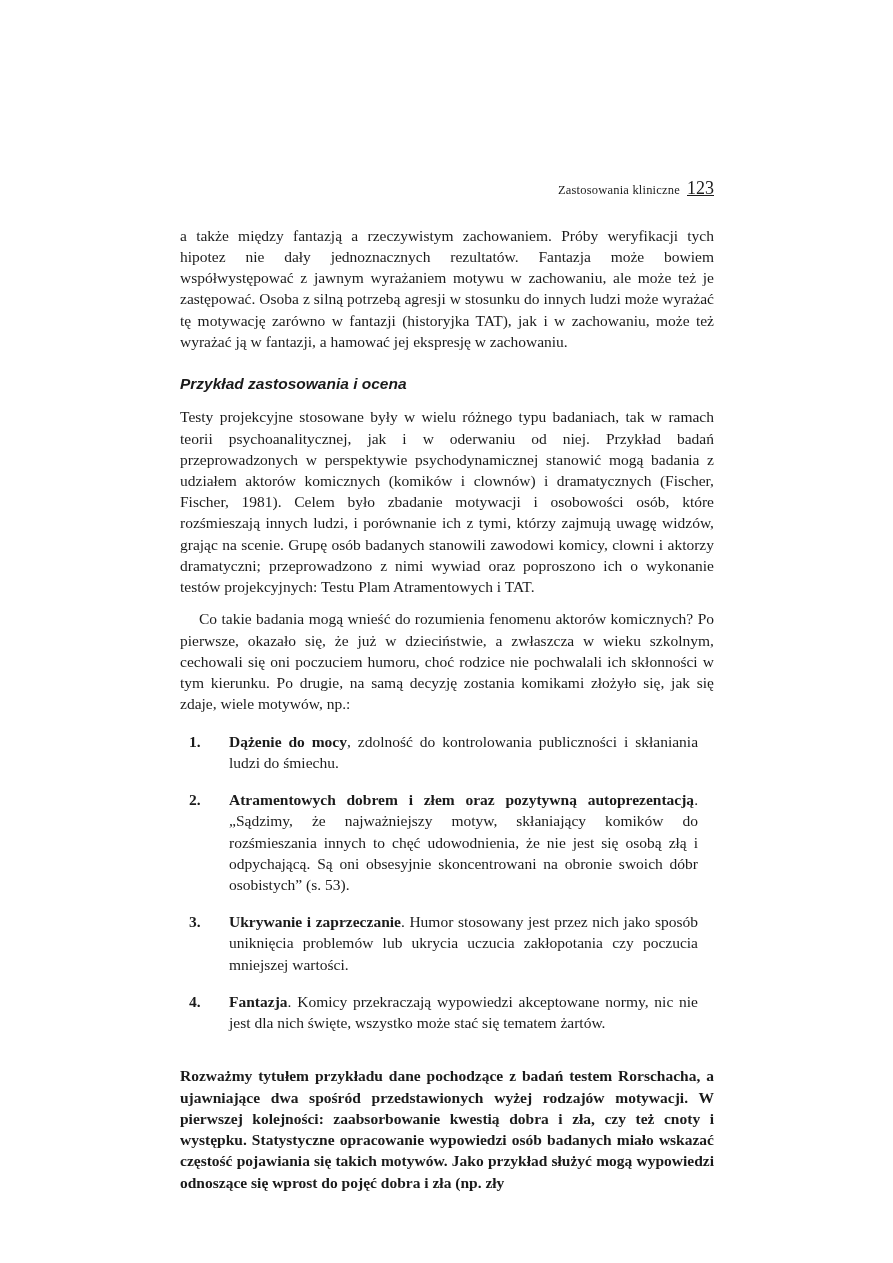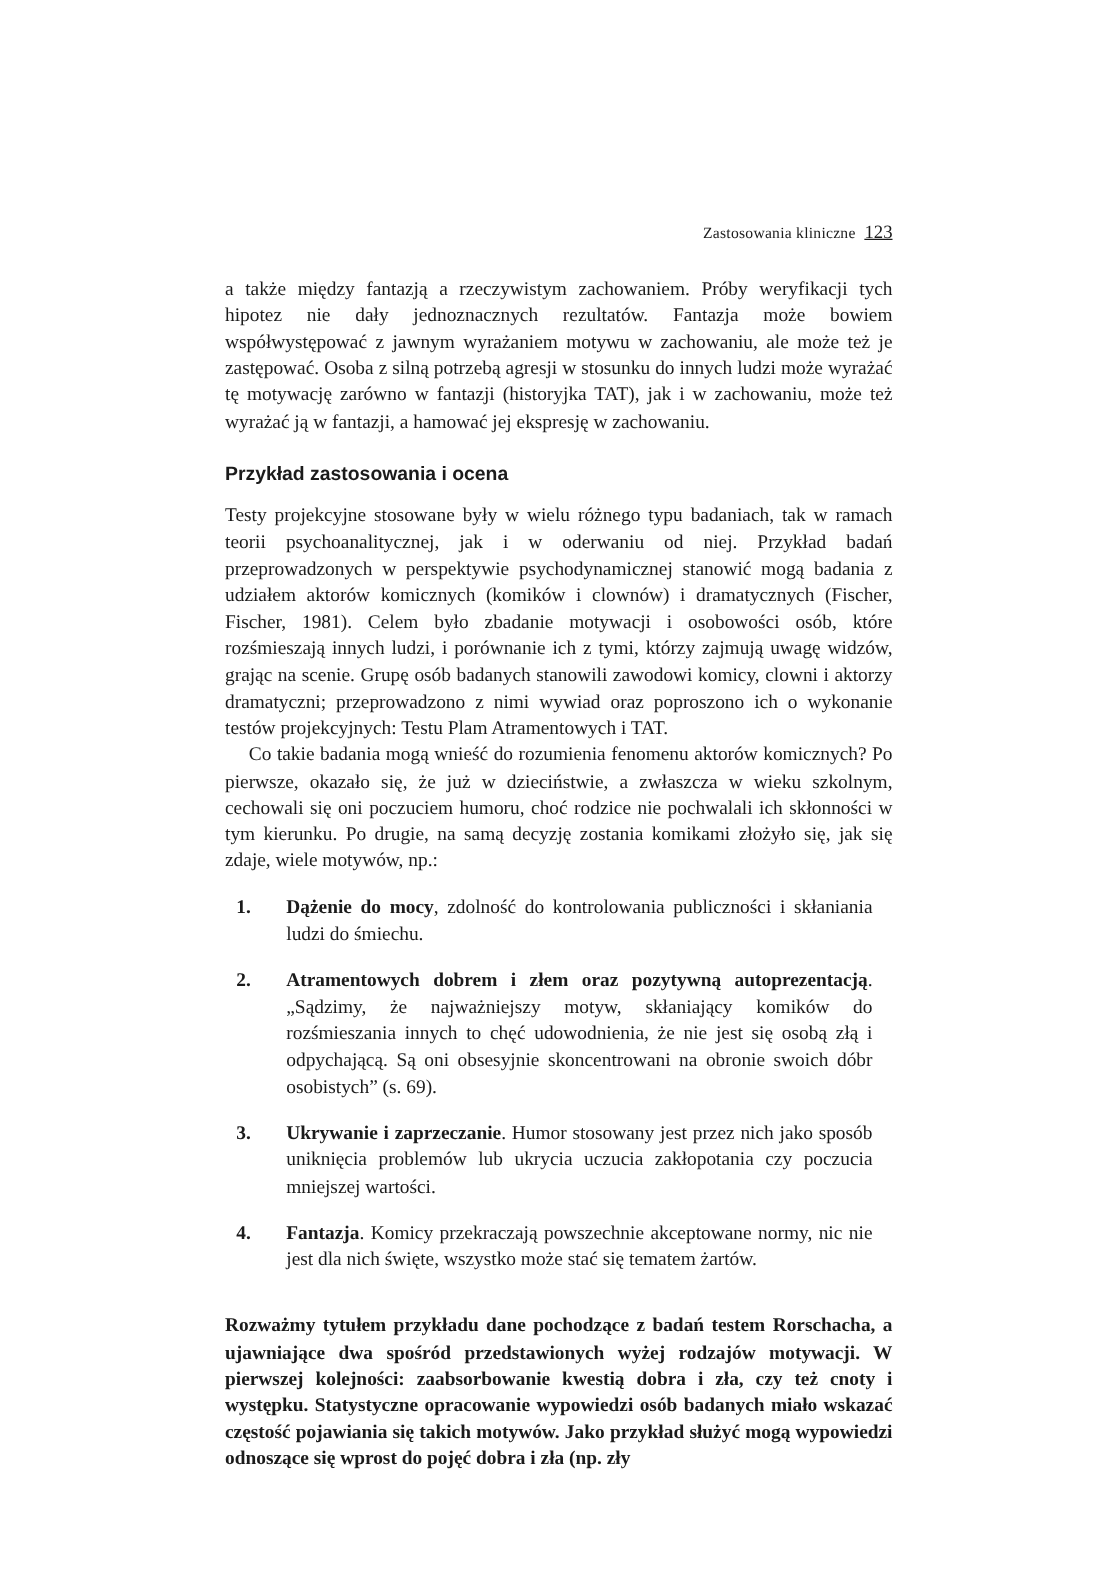--- a/index.html
+++ b/index.html
@@ -30,35 +30,37 @@
     justify-content: flex-end;
     align-items: baseline;
     gap: 7px;
     margin-bottom: 24px;
   }
   .running-title {
     font-size: 12.5px;
     letter-spacing: 0.2px;
   }
   .page-number {
-    font-size: 15px;
+    font-size: 18px;
     text-decoration: underline;
   }
   p.body-par {
     margin: 0 0 0 0;
   }
   p.indent-first {
     text-indent: 19px;
+    margin-top: 11px;
   }
   h2.section-heading {
     font-family: "Liberation Sans", sans-serif;
     font-weight: bold;
     font-size: 15.5px;
     text-align: left;
     margin: 21px 0 12px 0;
+    font-style: italic;
   }
   .list {
     margin: 10px 0 0 0;
   }
   .list-item {
     position: relative;
     padding-left: 33px;
     margin-bottom: 9px;
   }
   .list-number {
@@ -99,31 +101,31 @@
 
     <div class="list">
 
       <div class="list-item">
         <span class="list-number">1.</span>
         <p class="list-text"><span class="list-term">Dążenie do mocy</span><span>, zdolność do kontrolowania publiczności i skłaniania ludzi do śmiechu.</span></p>
       </div>
 
       <div class="list-item">
         <span class="list-number">2.</span>
-        <p class="list-text"><span class="list-term">Atramentowych dobrem i złem oraz pozytywną autoprezentacją</span><span>. „Sądzimy, że najważniejszy motyw, skłaniający komików do rozśmieszania innych to chęć udowodnienia, że nie jest się osobą złą i odpychającą. Są oni obsesyjnie skoncentrowani na obronie swoich dóbr osobistych” (s. 69).</span></p>
+        <p class="list-text"><span class="list-term">Atramentowych dobrem i złem oraz pozytywną autoprezentacją</span><span>. „Sądzimy, że najważniejszy motyw, skłaniający komików do rozśmieszania innych to chęć udowodnienia, że nie jest się osobą złą i odpychającą. Są oni obsesyjnie skoncentrowani na obronie swoich dóbr osobistych” (s. 53).</span></p>
       </div>
 
       <div class="list-item">
         <span class="list-number">3.</span>
         <p class="list-text"><span class="list-term">Ukrywanie i zaprzeczanie</span><span>. Humor stosowany jest przez nich jako sposób uniknięcia problemów lub ukrycia uczucia zakłopotania czy poczucia mniejszej wartości.</span></p>
       </div>
 
       <div class="list-item">
         <span class="list-number">4.</span>
-        <p class="list-text"><span class="list-term">Fantazja</span><span>. Komicy przekraczają powszechnie akceptowane normy, nic nie jest dla nich święte, wszystko może stać się tematem żartów.</span></p>
+        <p class="list-text"><span class="list-term">Fantazja</span><span>. Komicy przekraczają wypowiedzi akceptowane normy, nic nie jest dla nich święte, wszystko może stać się tematem żartów.</span></p>
       </div>
 
     </div>
 
     <p class="body-par closing-par">Rozważmy tytułem przykładu dane pochodzące z badań testem Rorschacha, a ujawniające dwa spośród przedstawionych wyżej rodzajów motywacji. W pierwszej kolejności: zaabsorbowanie kwestią dobra i zła, czy też cnoty i występku. Statystyczne opracowanie wypowiedzi osób badanych miało wskazać częstość pojawiania się takich motywów. Jako przykład służyć mogą wypowiedzi odnoszące się wprost do pojęć dobra i zła (np. zły</p>
 
   </div>
 </div>
 
 </body></html>

